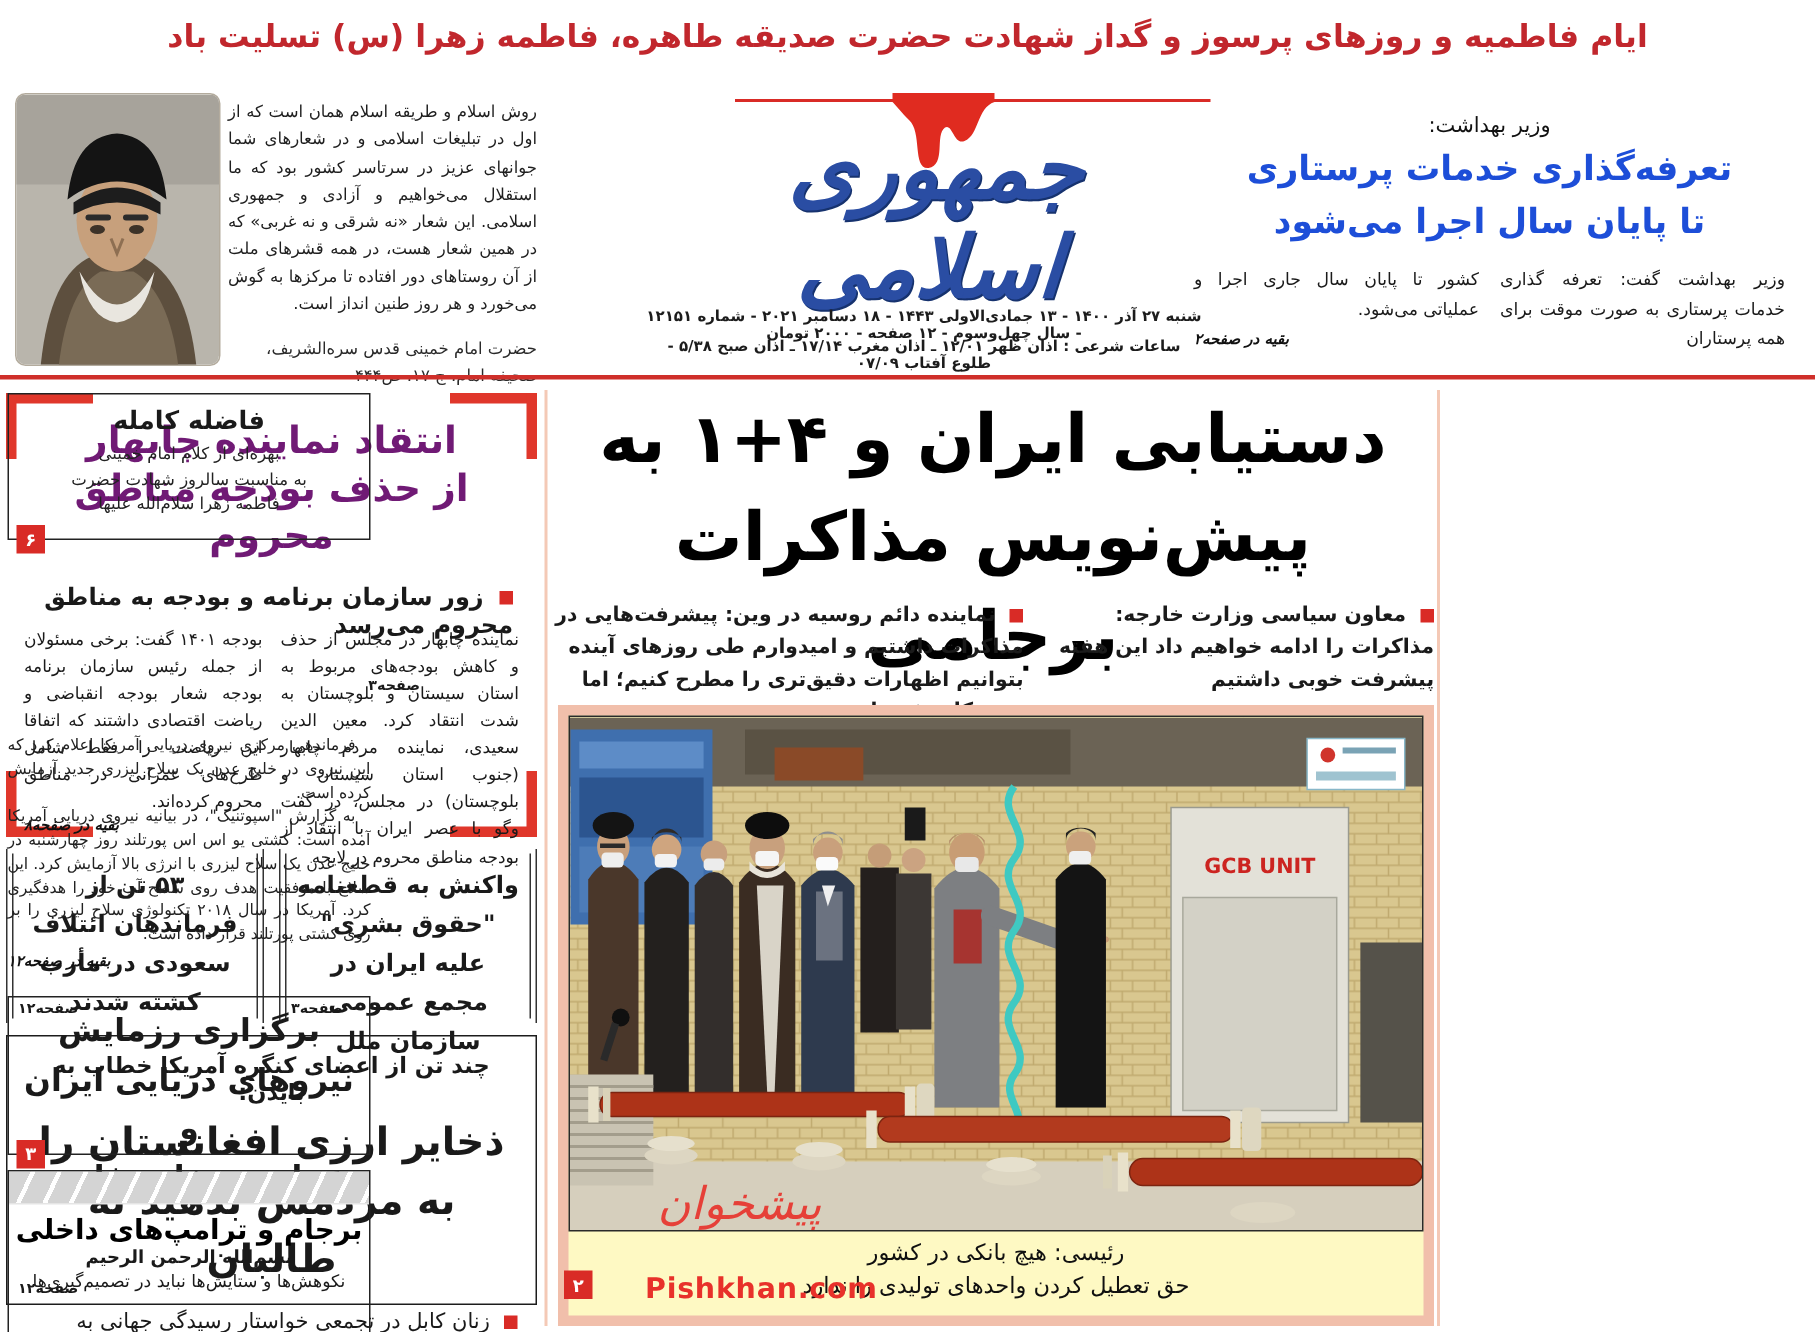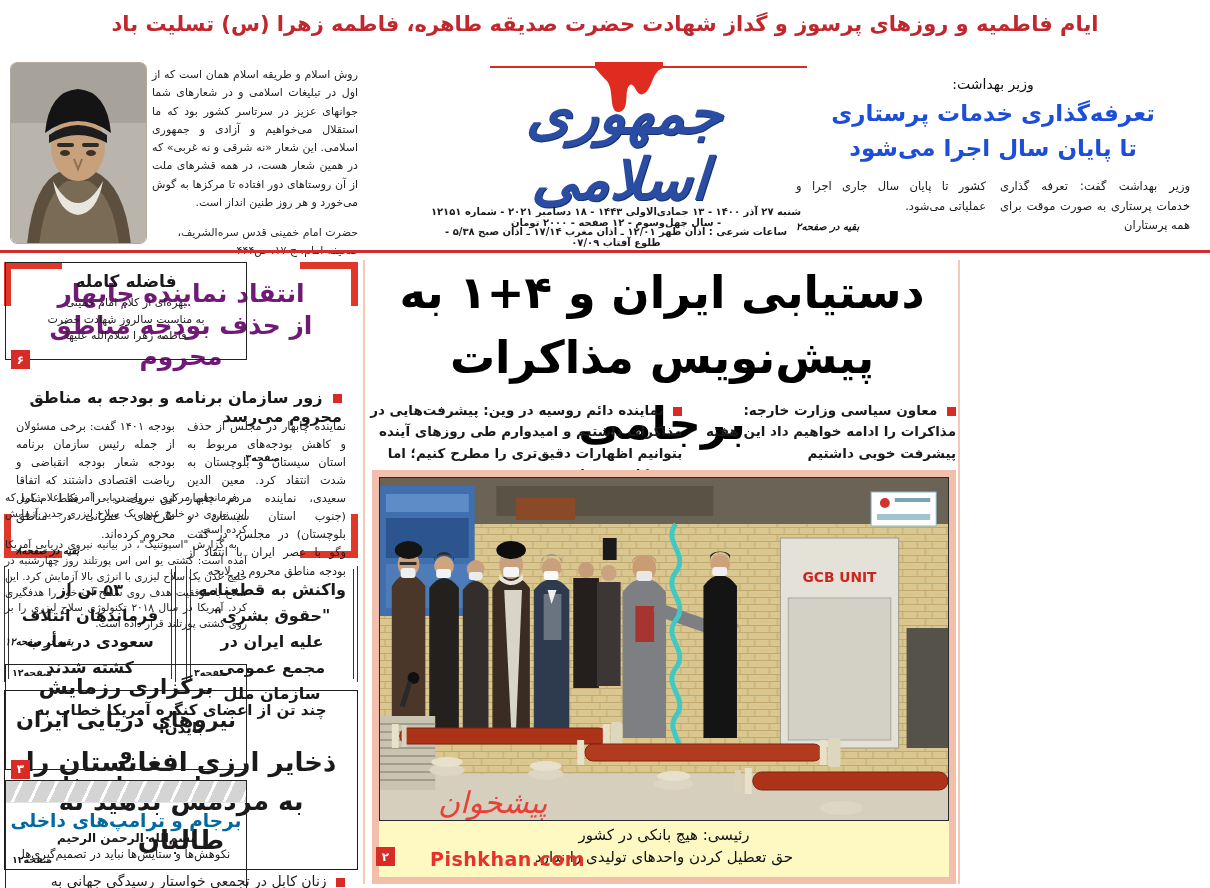--- a/index.html
+++ b/index.html
@@ -76,21 +76,21 @@
   
   .fazeleh { top:262px; left:5px; width:242px; height:98px; border:1.5px solid #222; text-align:center; padding-top:8px; }
   .fazeleh .t { font-size:17px; font-weight:bold; }
   .fazeleh .l { font-size:11px; line-height:1.5; margin-top:4px; color:#222; }
   .laser-hl { top:370px; left:5px; width:242px; text-align:center; font-size:24.5px; font-weight:bold; line-height:1.5; color:#0c0c0c; }
   .laser-body { top:490px; left:5px; width:242px; font-size:10.5px; line-height:1.5; text-align:justify; color:#222; }
   .laser-body p { text-indent:10px; }
   .navybox { top:664px; left:5px; width:242px; height:106px; border:1.5px solid #222; text-align:center; font-size:21px; font-weight:bold; line-height:1.55; padding-top:6px; }
   .editorial { top:780px; left:5px; width:242px; height:112px; border:1.5px solid #222; overflow:hidden; }
   .ed-band { height:22px; background:repeating-linear-gradient(115deg,#d4d4d4 0 13px,#ffffff 13px 16px); border-bottom:1px solid #e5e5e5; }
-  .ed-title { margin-top:7px; text-align:center; font-size:18.5px; font-weight:bold; color:#0369a1; }
+  .ed-title { margin-top:7px; text-align:center; font-size:18.5px; font-weight:bold; color:#000000; }
   .ed-bism { margin-top:0; text-align:center; font-size:12px; font-weight:bold; }
   .ed-line { margin-top:2px; text-align:center; font-size:11.5px; }
 </style>
 </head>
 <body>
 
 <div id="page">
 
   <div class="abs top-banner">ایام فاطمیه و روزهای پرسوز و گداز شهادت حضرت صدیقه طاهره، فاطمه زهرا (س) تسلیت باد</div>
 

